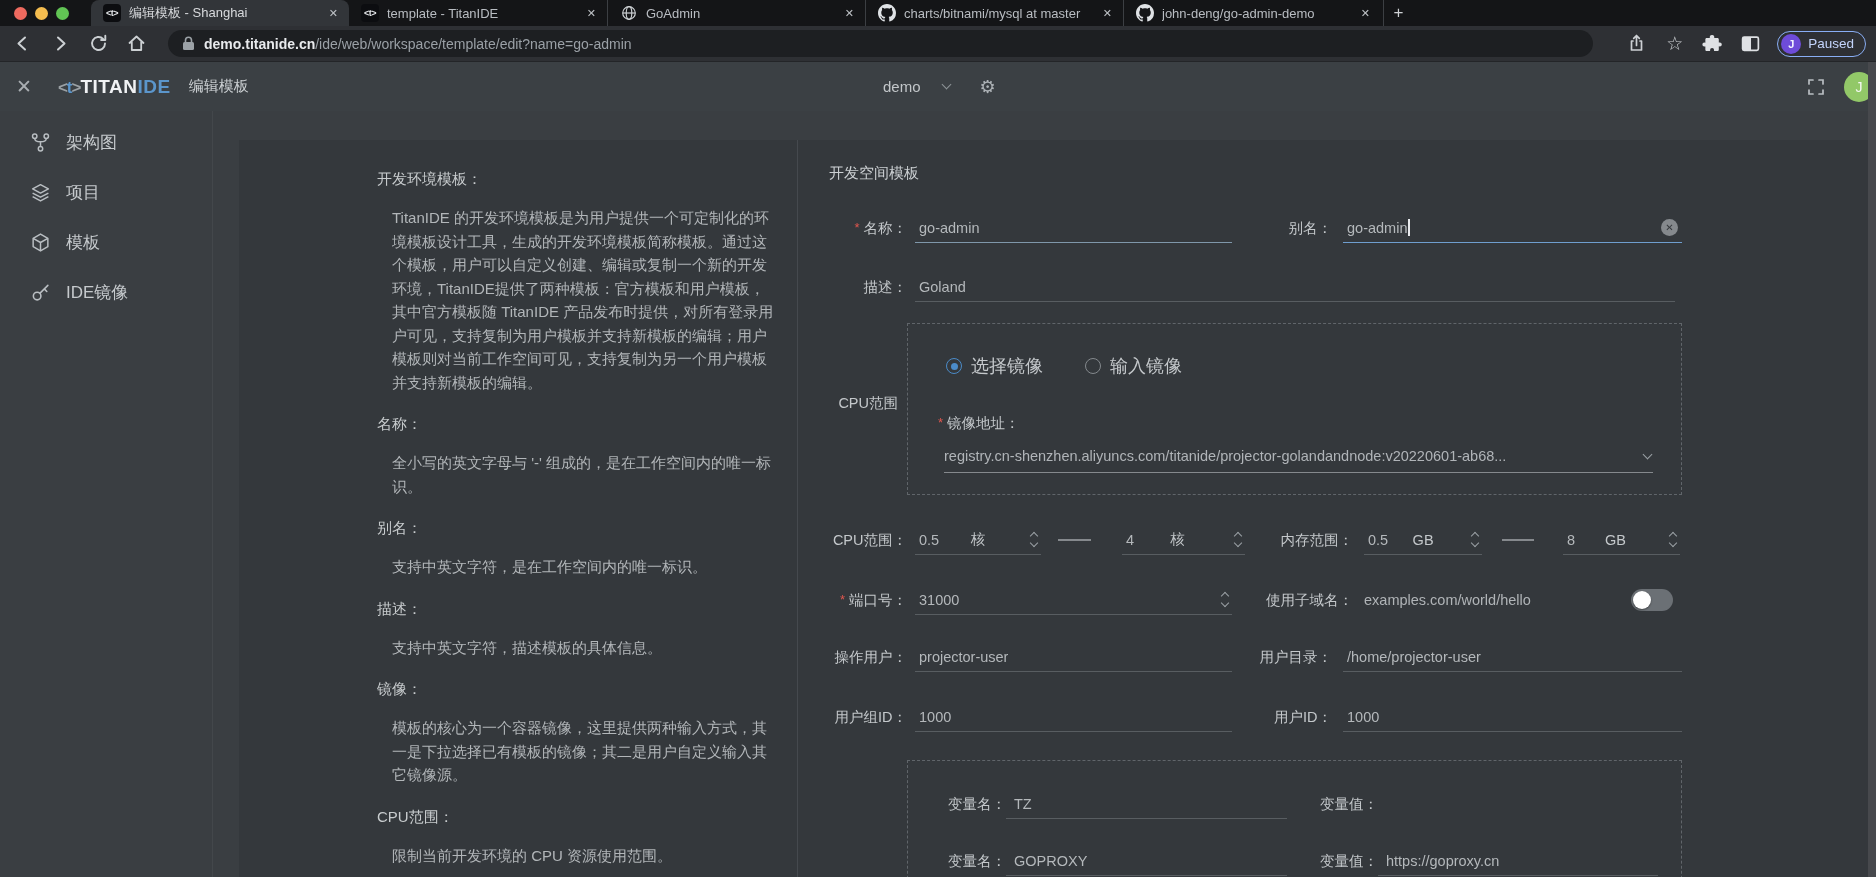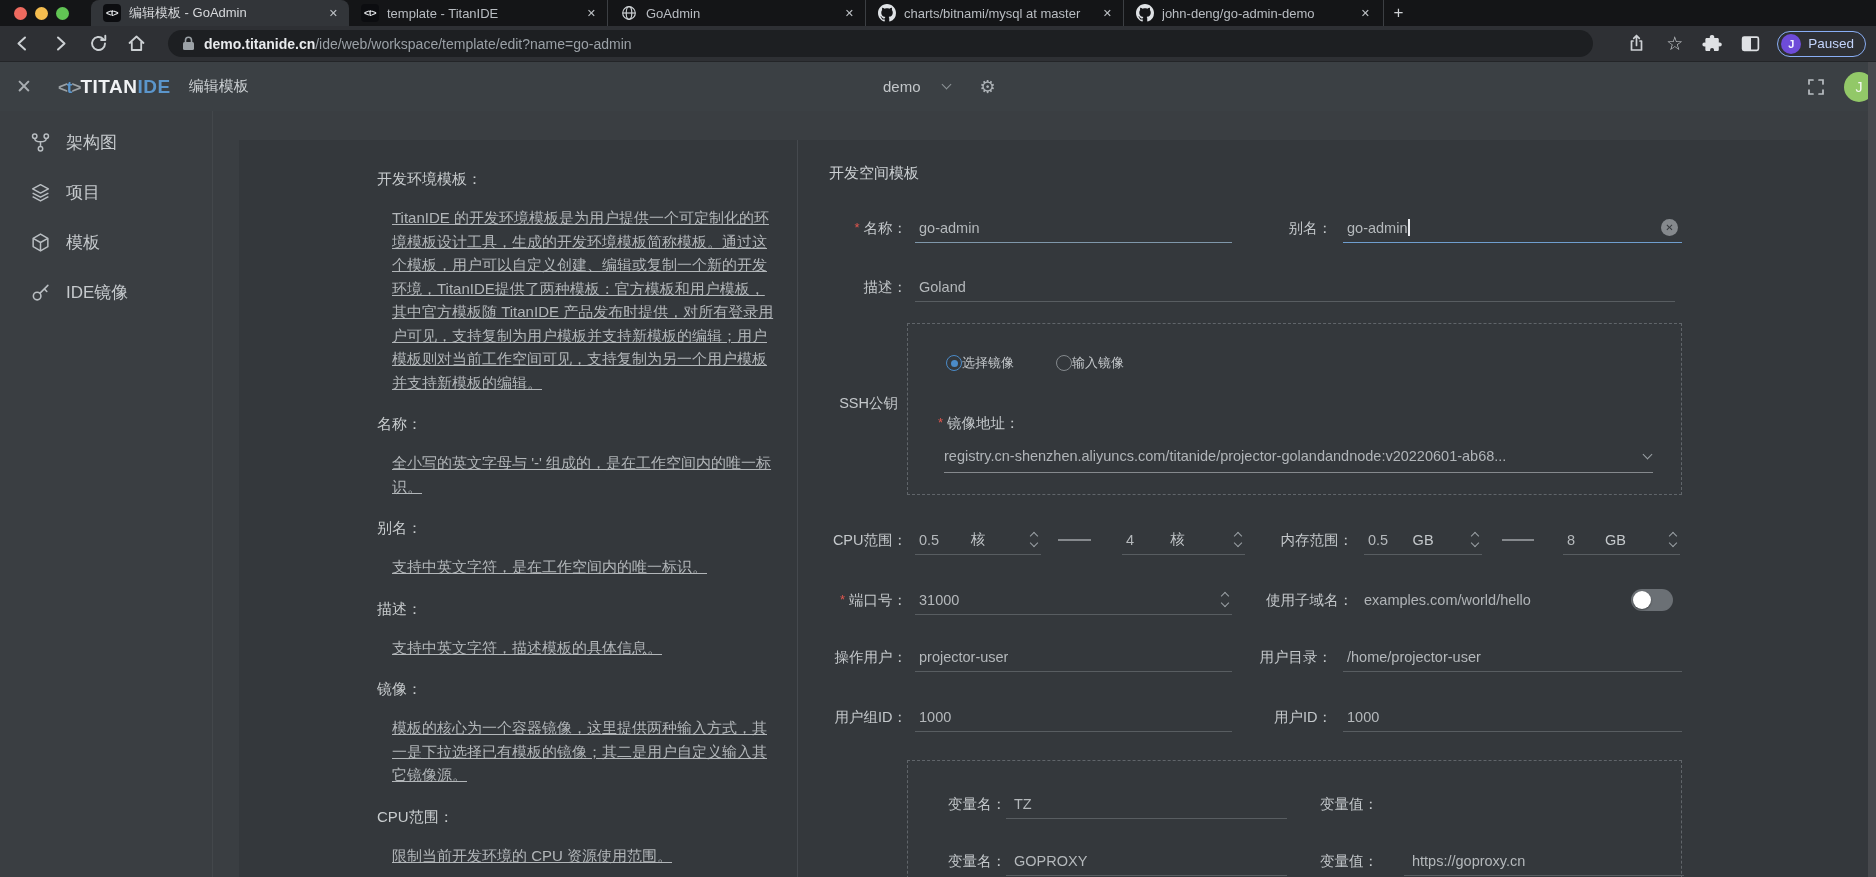--- a/index.html
+++ b/index.html
@@ -69,21 +69,21 @@
   .sic svg{width:100%;height:100%;}
 
   
   .panel{position:absolute;left:239px;top:140px;right:8px;bottom:0;background:#34383c;overflow:hidden;}
   .vstrip{position:absolute;right:0;top:62px;width:8px;bottom:0;background:#47494d;}
   .coldiv{position:absolute;left:558px;top:0;bottom:0;width:1px;background:#45494e;}
 
   
   .help-col{position:absolute;left:138px;top:30px;width:402px;}
   .help-h{color:#c8ccce;font-size:15px;margin:0 0 17px 0;font-weight:normal;}
-  .help-p{color:#b2b6b9;font-size:15px;line-height:23.5px;margin:0 0 21px 0;padding-left:15px;text-decoration:underline;}
+  .help-p{color:#b2b6b9;font-size:15px;line-height:23.5px;margin:0 0 21px 0;padding-left:15px;}
 
   
   .form-col{position:absolute;left:587px;top:0;width:856px;height:100%;}
   .ftitle{position:absolute;left:3px;top:24px;color:#ccd0d3;font-size:15px;}
   .frow{position:absolute;left:0;width:856px;height:30px;}
   .flabel{position:absolute;top:0;height:30px;line-height:30px;text-align:right;color:#c4c8cb;font-size:14.5px;white-space:nowrap;}
   .req::before{content:"*";color:#e0564e;margin-right:4px;font-size:13px;vertical-align:1px;}
   .ffield{position:absolute;top:0;height:30px;border-bottom:1px solid #585d61;display:flex;align-items:center;
           color:#b4b8bb;font-size:14.5px;padding:0 4px;}
   .ffield .fval{white-space:nowrap;overflow:hidden;text-overflow:ellipsis;}
@@ -94,21 +94,21 @@
          display:flex;align-items:center;justify-content:center;flex:none;}
   .spin{display:flex;flex-direction:column;align-items:center;gap:4px;margin-left:auto;flex:none;color:#9aa0a5;}
   .spin i{display:block;width:6px;height:6px;border-right:1.5px solid currentColor;border-bottom:1.5px solid currentColor;}
   .spin .up{transform:rotate(225deg);}
   .spin .dn{transform:rotate(45deg);margin-top:-3px;}
 
   
   .idebox{position:absolute;left:81px;top:183px;width:775px;height:172px;border:1px dashed #60656a;}
   .ide-label{position:absolute;left:0;top:254px;width:72px;text-align:right;color:#c4c8cb;font-size:14.5px;}
   .radio-row{position:absolute;left:38px;top:30px;display:flex;align-items:center;gap:42px;}
-  .radio{display:flex;align-items:center;color:#c4c8cb;font-size:13px;}
+  .radio{display:flex;align-items:center;gap:9px;color:#c4c8cb;font-size:18px;}
   .rdot{width:16px;height:16px;border-radius:50%;border:1.5px solid #84898d;position:relative;flex:none;}
   .radio.sel .rdot{border-color:#4b8bc8;}
   .radio.sel .rdot::after{content:"";position:absolute;left:3.5px;top:3.5px;width:7px;height:7px;border-radius:50%;background:#4b8bc8;}
   .img-label{position:absolute;left:30px;top:90px;color:#c4c8cb;font-size:14.5px;}
   .img-select{position:absolute;left:36px;right:28px;top:115px;height:34px;border-bottom:1px solid #85898d;
               display:flex;align-items:center;color:#b0b4b8;font-size:14.5px;}
   .img-select .fval{flex:1;white-space:nowrap;overflow:hidden;text-overflow:ellipsis;}
   .selchev{color:#9aa0a5;margin:-3px 2px 0 10px;flex:none;}
 
   
@@ -137,21 +137,21 @@
 
   <div class="tabstrip">
     <div class="traffic">
       <span class="light l-red"></span>
       <span class="light l-yellow"></span>
       <span class="light l-green"></span>
     </div>
 
     <div class="tab active">
       <span class="fav-ti">&lt;t&gt;</span>
-      <span class="tab-title">编辑模板 - GoAdmin</span>
+      <span class="tab-title">编辑模板 - Shanghai</span>
       <span class="tab-close">✕</span>
     </div>
 
     <div class="tab">
       <span class="fav-ti">&lt;t&gt;</span>
       <span class="tab-title">template - TitanIDE</span>
       <span class="tab-close">✕</span>
     </div>
 
     <div class="tab hasSep">
@@ -361,21 +361,21 @@
         </div>
       </div>
 
       <div class="frow" style="top:132px">
         <span class="flabel" style="left:0;width:81px">描述：</span>
         <div class="ffield" style="left:89px;width:760px">
           <span class="fval">Goland</span>
         </div>
       </div>
 
-      <span class="ide-label">SSH公钥</span>
+      <span class="ide-label">CPU范围</span>
       <div class="idebox">
         <div class="radio-row">
           <span class="radio sel">
             <span class="rdot"></span>
             <span>选择镜像</span>
           </span>
           <span class="radio">
             <span class="rdot"></span>
             <span>输入镜像</span>
           </span>
@@ -471,21 +471,21 @@
             <span class="fval">TZ</span>
           </div>
           <span class="vlab" style="left:370px;width:100px">变量值：</span>
         </div>
         <div class="vrow" style="top:85px">
           <span class="vlab" style="left:0;width:98px">变量名：</span>
           <div class="vfield" style="left:98px;width:281px">
             <span class="fval">GOPROXY</span>
           </div>
           <span class="vlab" style="left:370px;width:100px">变量值：</span>
-          <div class="vfield" style="left:496px;width:280px">
+          <div class="vfield" style="left:470px;width:280px">
             <span class="fval">https://goproxy.cn</span>
           </div>
         </div>
       </div>
 
     </div>
   </div>
 
   <div class="vstrip"></div>
 </div>

